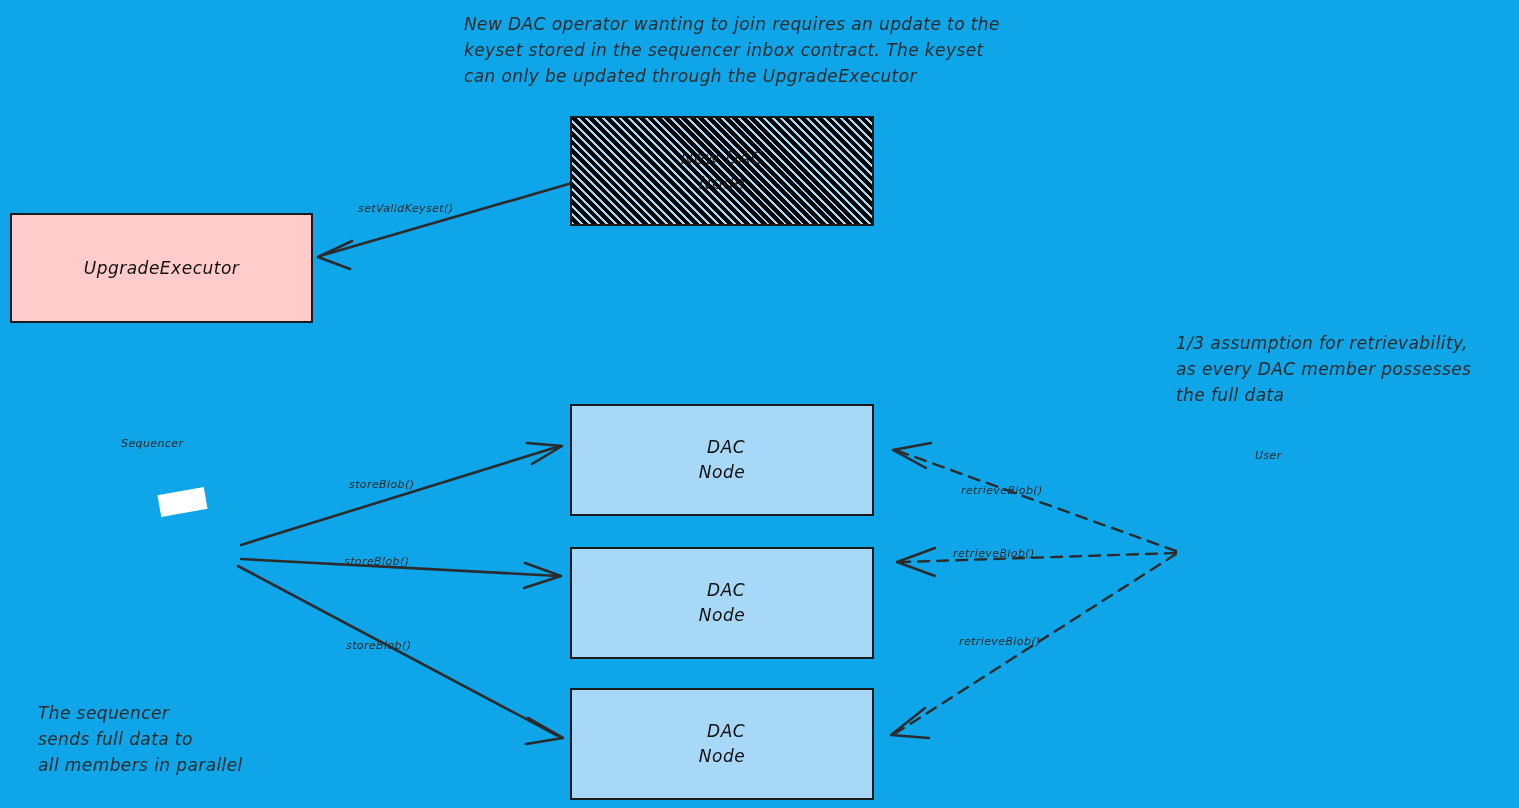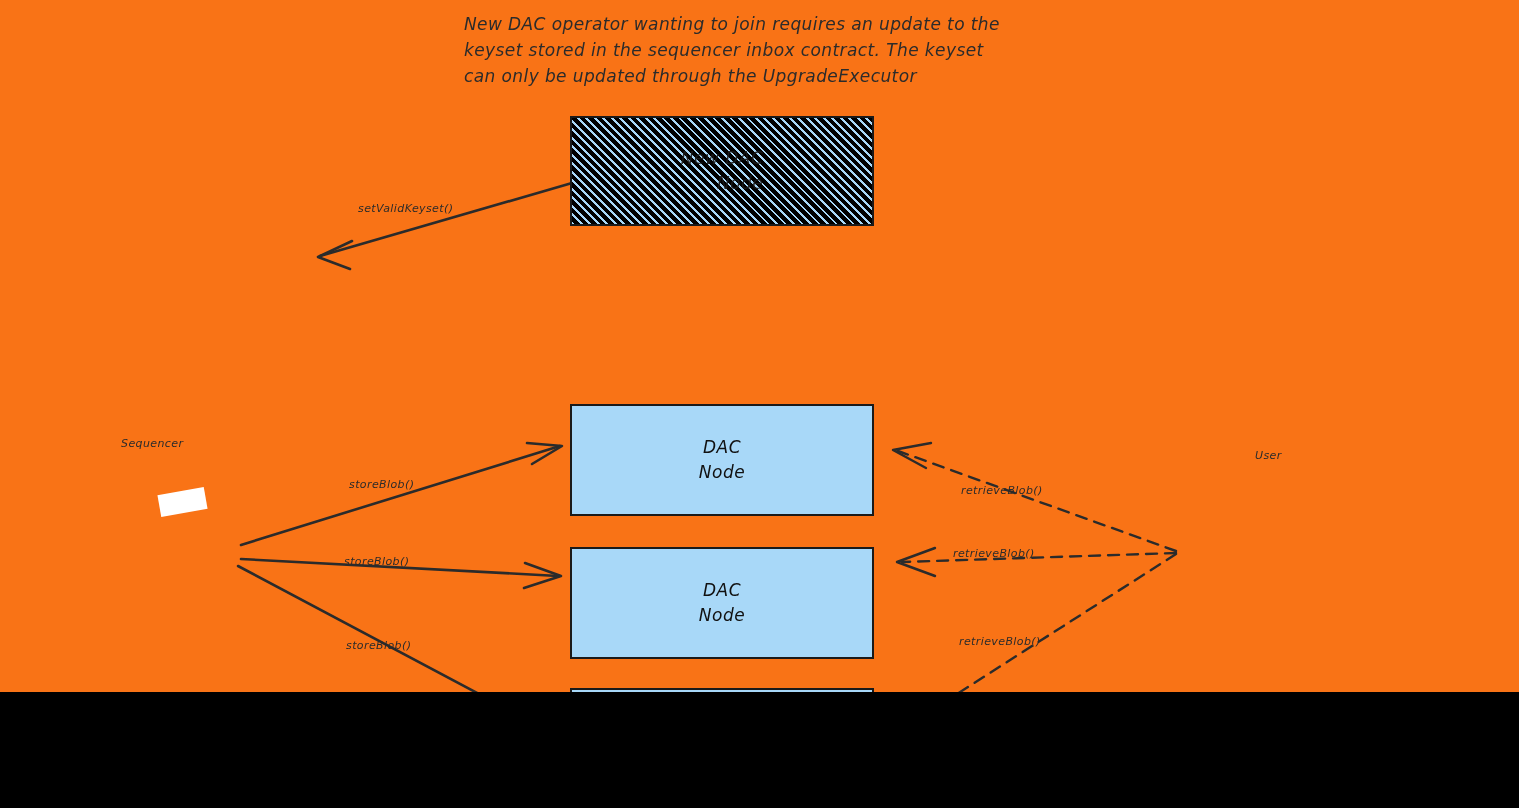--- a/index.html
+++ b/index.html
@@ -3,22 +3,22 @@
 <meta charset="utf-8">
 <style>
   html, body {
     margin: 0;
     padding: 0;
     background: #000000;
   }
   #canvas {
     position: relative;
     width: 1519px;
-    height: 692px;
-    background: #f97316;
+    height: 808px;
+    background: #0ea5e9;
     overflow: hidden;
     font-family: "DejaVu Sans", sans-serif;
   }
 
   
   .note {
     position: absolute;
     color: #2b2b2b;
     font-family: "DejaVu Sans", sans-serif;
     font-size: 17px;
@@ -59,29 +59,29 @@
   #box-upgrade-executor {
     left: 10px; top: 213px; width: 303px; height: 110px;
     background: #FFCCCB;
   }
   #box-new-dac-node {
     left: 570px; top: 116px; width: 304px; height: 110px;
     background:
       repeating-linear-gradient(45deg,
         #A8D8F8 0px, #A8D8F8 2px,
         #000000 2px, #000000 6px);
-    text-align: right;
   }
   #box-new-dac-node .box-text {
     color: #1b1b1b;
     opacity: 0.92;
   }
   .dac-node {
     left: 570px; width: 304px; height: 112px;
     background: #A8D8F8;
+    text-align: right;
   }
   #box-dac-node-1 { top: 404px; }
   #box-dac-node-2 { top: 547px; }
   #box-dac-node-3 { top: 688px; }
 
   
   #sequencer-glyph {
     position: absolute;
     left: 159px; top: 491px;
     width: 47px; height: 22px;
@@ -142,20 +142,23 @@
 
   <div class="note" style="left:464px; top:11px; width:640px;">New DAC operator wanting to join requires an update to the
 keyset stored in the sequencer inbox contract. The keyset
 can only be updated through the UpgradeExecutor</div>
 
   <div class="box" id="box-new-dac-node">
     <span class="box-text">New DAC
 Node</span>
   </div>
 
+  <div class="box" id="box-upgrade-executor">
+    <span class="box-text">UpgradeExecutor</span>
+  </div>
 
   <div class="box dac-node" id="box-dac-node-1">
     <span class="box-text">DAC
 Node</span>
   </div>
 
   <div class="box dac-node" id="box-dac-node-2">
     <span class="box-text">DAC
 Node</span>
   </div>
@@ -177,15 +180,21 @@
   <div class="label" style="left:344px; top:555px;">storeBlob()</div>
 
   <div class="label" style="left:346px; top:639px;">storeBlob()</div>
 
   <div class="label" style="left:961px; top:484px;">retrieveBlob()</div>
 
   <div class="label" style="left:953px; top:547px;">retrieveBlob()</div>
 
   <div class="label" style="left:959px; top:635px;">retrieveBlob()</div>
 
-
+  <div class="note" style="left:1176px; top:330px; width:330px;">1/3 assumption for retrievability,
+as every DAC member possesses
+the full data</div>
+
+  <div class="note" style="left:38px; top:700px; width:280px;">The sequencer
+sends full data to
+all members in parallel</div>
 
 </div>
 
 </body></html>

